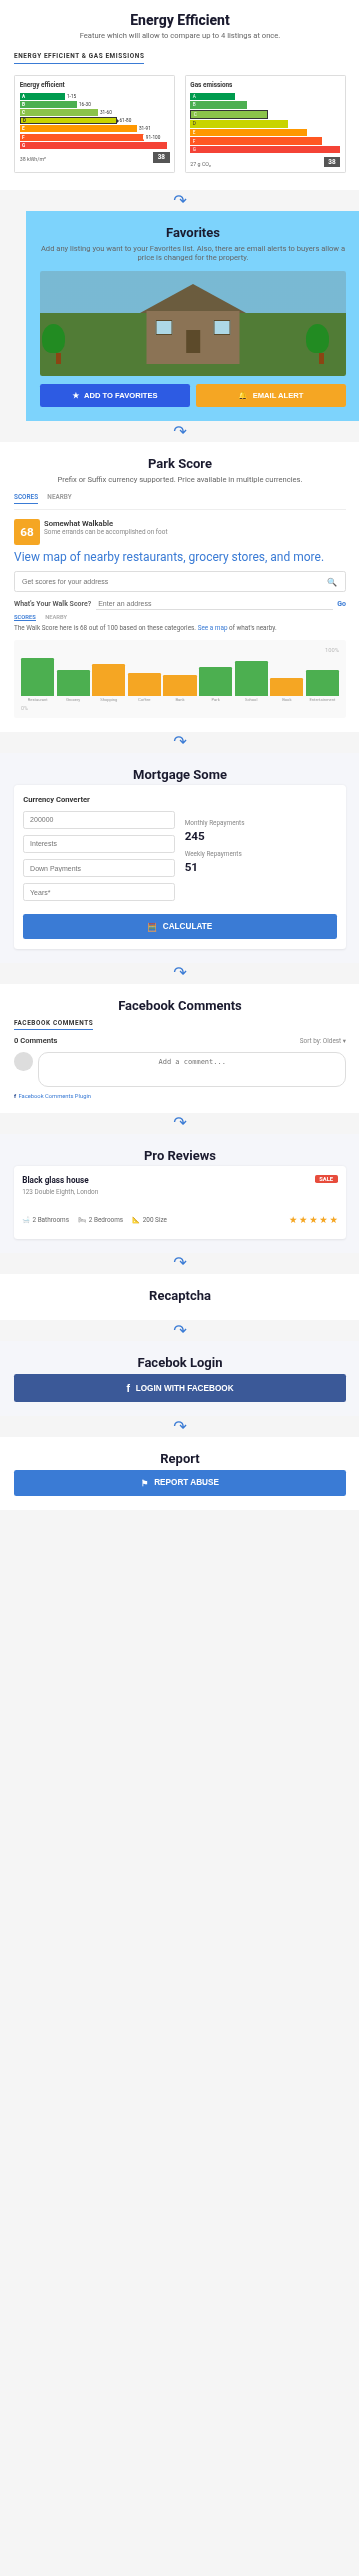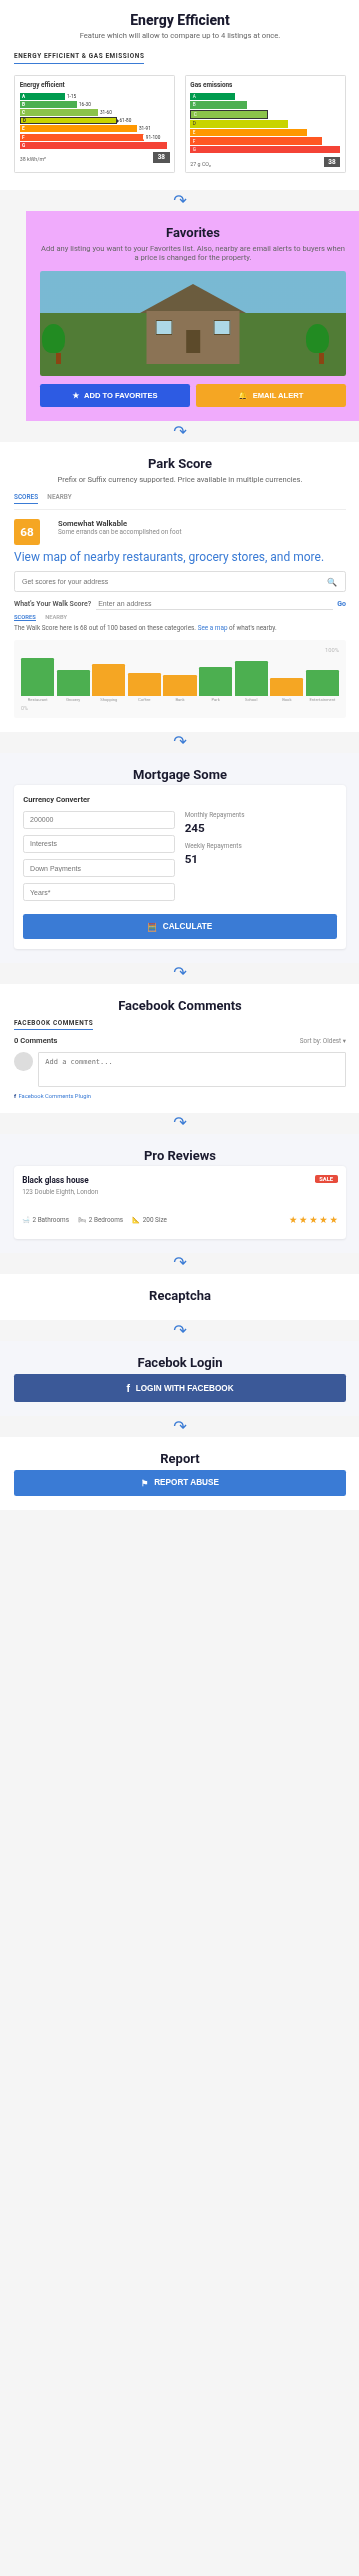--- a/index.html
+++ b/index.html
@@ -91,21 +91,21 @@
     .arrow-connector {
       text-align: center;
       font-size: 16.3px;
       color: #3a7bd5;
       margin: 2.3px 0;
       line-height: 1;
     }
 
     
     .favorites-section {
-      background: #f0abfc;
+      background: #7dd3fc;
       padding: 14px;
       margin-left: 26px;
     }
     .fav-buttons {
       display: flex;
       gap: 5.8px;
     }
     .btn-add-favorites {
       flex: 1;
       background: #2d5be3;
@@ -156,21 +156,21 @@
       cursor: pointer;
       padding-bottom: 2.3px;
     }
     .ws-tab.active {
       color: #3a7bd5;
       border-bottom: 1.2px solid #3a7bd5;
     }
     .ws-score-box {
       display: flex;
       align-items: flex-start;
-      gap: 18px;
+      gap: 4px;
       margin-bottom: 4.7px;
     }
     .ws-score-circle {
       width: 26px; height: 26px;
       background: #f5a623;
       border-radius: 2.3px;
       display: flex;
       align-items: center;
       justify-content: center;
       font-size: 11.7px;
@@ -279,21 +279,21 @@
       font-size: 7.6px;
       font-weight: 700;
       color: #333;
       margin-bottom: 7px;
     }
     .mortgage-layout {
       display: flex;
       gap: 9.3px;
     }
     .mortgage-inputs { flex: 1; }
-    .mortgage-results { flex: 1; }
+    .mortgage-results { flex: 1; margin-top: 8px; }
     .mortgage-field {
       margin-bottom: 5.8px;
     }
     .mortgage-field input {
       width: 100%;
       border: 0.6px solid #ddd;
       border-radius: 2.3px;
       padding: 4.7px 5.8px;
       font-size: 7px;
       color: #999;
@@ -347,26 +347,27 @@
     }
     .fb-avatar {
       width: 18.7px; height: 18.7px;
       background: #ddd;
       border-radius: 50%;
       flex-shrink: 0;
     }
     .fb-comment-input {
       flex: 1;
       border: 0.6px solid #ddd;
-      border-radius: 1px;
+      border-radius: 10px;
       padding: 4.7px 5.8px;
       font-size: 7px;
       color: #bbb;
       height: 35px;
       resize: none;
+      text-align: center;
     }
     .fb-plugin-link {
       font-size: 5.8px;
       color: #3a7bd5;
       display: flex;
       align-items: center;
       gap: 2.3px;
       margin-top: 3.5px;
     }
 
@@ -647,21 +648,21 @@
         <span style="background:#555;color:#fff;padding:1.2px 4.7px;font-size:6.4px;font-weight:700;">38</span>
       </div>
     </div>
   </div>
 </div>
 
 <div class="arrow-connector">↷</div>
 
 <div class="favorites-section">
   <h2 class="section-title">Favorites</h2>
-  <p class="section-subtitle">Add any listing you want to your Favorites list. Also, nearby are email alerts to buyers when a price is changed for the property.</p>
+  <p class="section-subtitle">Add any listing you want to your Favorites list. Also, there are email alerts to buyers allow a price is changed for the property.</p>
 
   <div class="prop-img">
     <div class="prop-img-roof"></div>
     <div class="prop-img-house">
       <div class="prop-img-window" style="width:17.5px;height:14.6px;top:8.8px;left:8.8px;"></div>
       <div class="prop-img-window" style="width:17.5px;height:14.6px;top:8.8px;right:8.8px;"></div>
       <div class="prop-img-door" style="width:14.6px;height:23px;left:50%;transform:translateX(-50%);"></div>
     </div>
     <div class="prop-img-tree" style="left:11.7px;">
       <div class="tree-top"></div>

